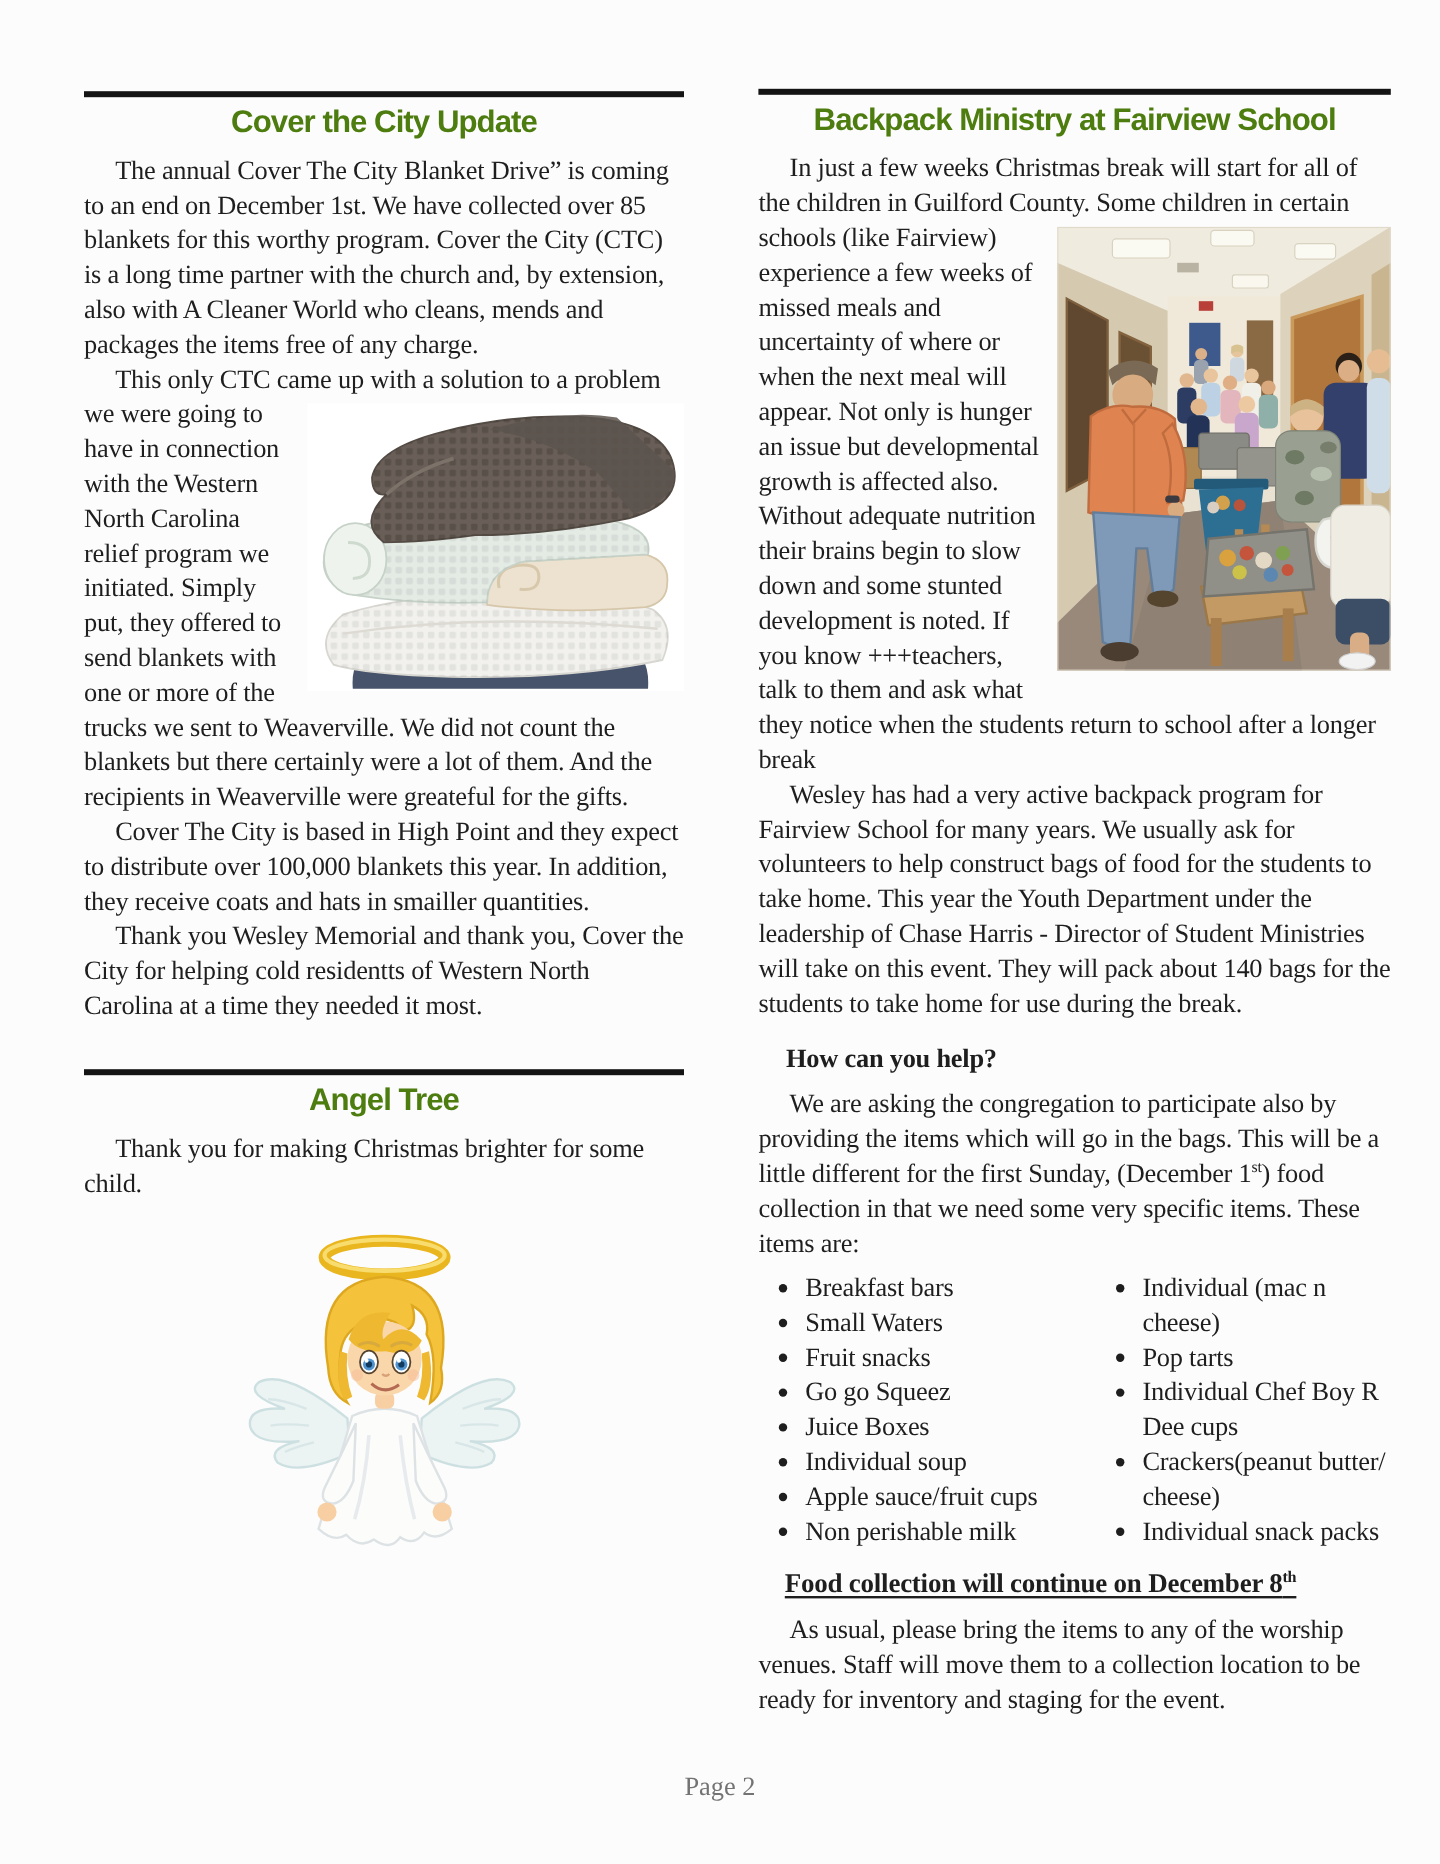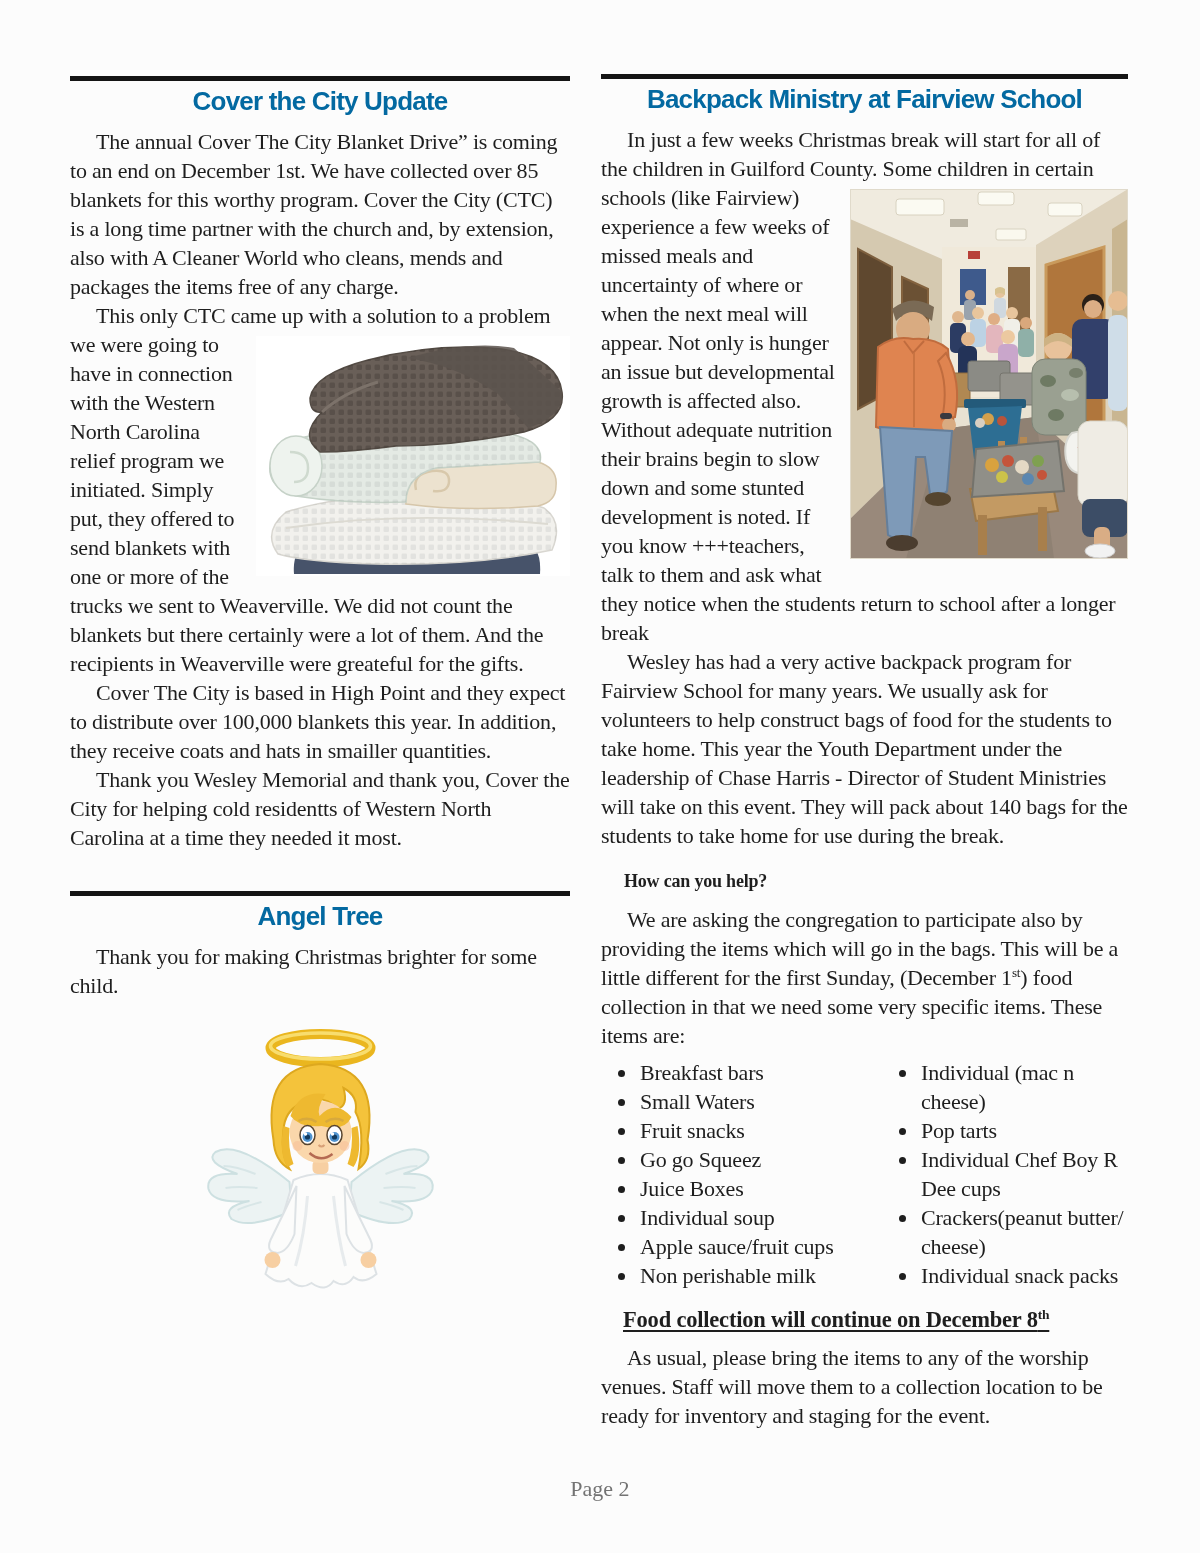--- a/index.html
+++ b/index.html
@@ -6,36 +6,36 @@
   body{
     width:1200px;height:1553px;
     background:#fcfcfc;
     font-family:"Liberation Serif", serif;
     color:#1e1e1e;
     position:relative;
     overflow:hidden;
   }
   .col{position:absolute;}
   .col-left{left:70px;top:76px;width:500px;}
-  .col-right{left:601px;top:74px;width:527px;}
+  .col-right{left:632px;top:74px;width:527px;}
   .rule{border:none;border-top:5px solid #141414;margin:0 0 2px 0;}
   h1{
     font-family:"Liberation Sans", sans-serif;
     font-weight:700;font-size:26px;line-height:32px;
     letter-spacing:-0.8px;text-align:center;
-    margin:4px 0 10px 0;color:#0369a1;white-space:nowrap;
+    margin:4px 0 10px 0;color:#4d7c0f;white-space:nowrap;
   }
   p.body{font-size:22px;line-height:29px;margin:0;letter-spacing:-0.2px;}
   p.indent{text-indent:26px;}
   .float-blankets{float:right;width:314px;height:240px;margin:6px 0 4px 10px;}
   .float-photo{float:right;width:278px;height:370px;margin:6px 0 6px 12px;}
   .float-blankets svg,.float-photo svg,.angel-figure svg{display:block;width:100%;height:100%;}
   .angel-section{margin-top:39px;}
   .angel-figure{width:255px;height:300px;margin:14px auto 0 auto;}
-  .subhead{font-weight:700;font-size:18px;line-height:29px;margin:17px 0 9px 0;padding-left:23px;letter-spacing:-0.2px;}
+  .subhead{font-weight:700;font-size:22px;line-height:29px;margin:17px 0 9px 0;padding-left:23px;letter-spacing:-0.2px;}
   .lists{display:flex;margin-top:8px;}
   ul.items{margin:0;font-size:22px;line-height:29px;letter-spacing:-0.2px;list-style:disc;}
   ul.items-a{width:280px;box-sizing:border-box;padding:0 6px 0 37px;flex:0 0 auto;}
   ul.items-b{flex:1 1 auto;padding:0 0 0 38px;}
   ul.items li{margin:0;padding-left:2px;}
   .notice{font-weight:700;font-size:22.5px;line-height:29px;margin:15px 0 9px 0;padding-left:22px;letter-spacing:-0.2px;}
   .notice .u{text-decoration:underline;text-decoration-thickness:2px;text-underline-offset:3px;}
   sup{font-size:60%;vertical-align:super;line-height:0;font-family:Liberation Serif, serif;}
   .page-footer{
     position:absolute;top:1476px;left:0;width:100%;

